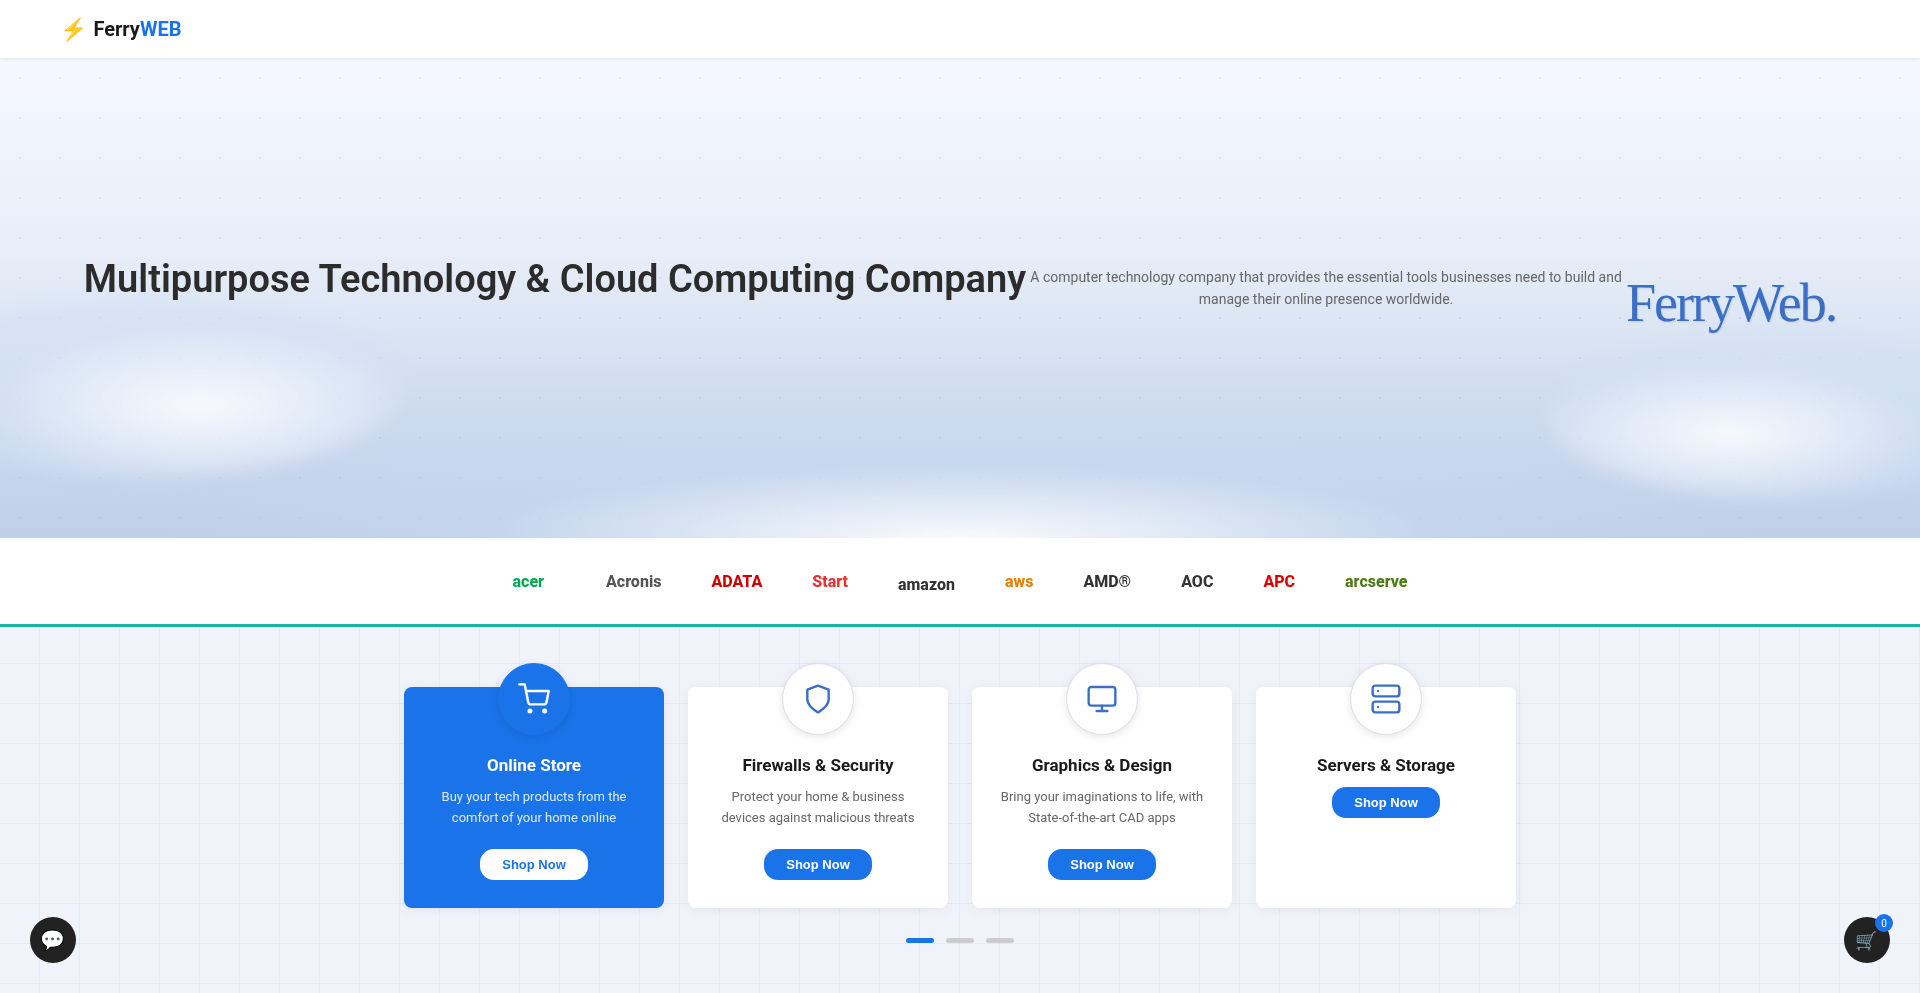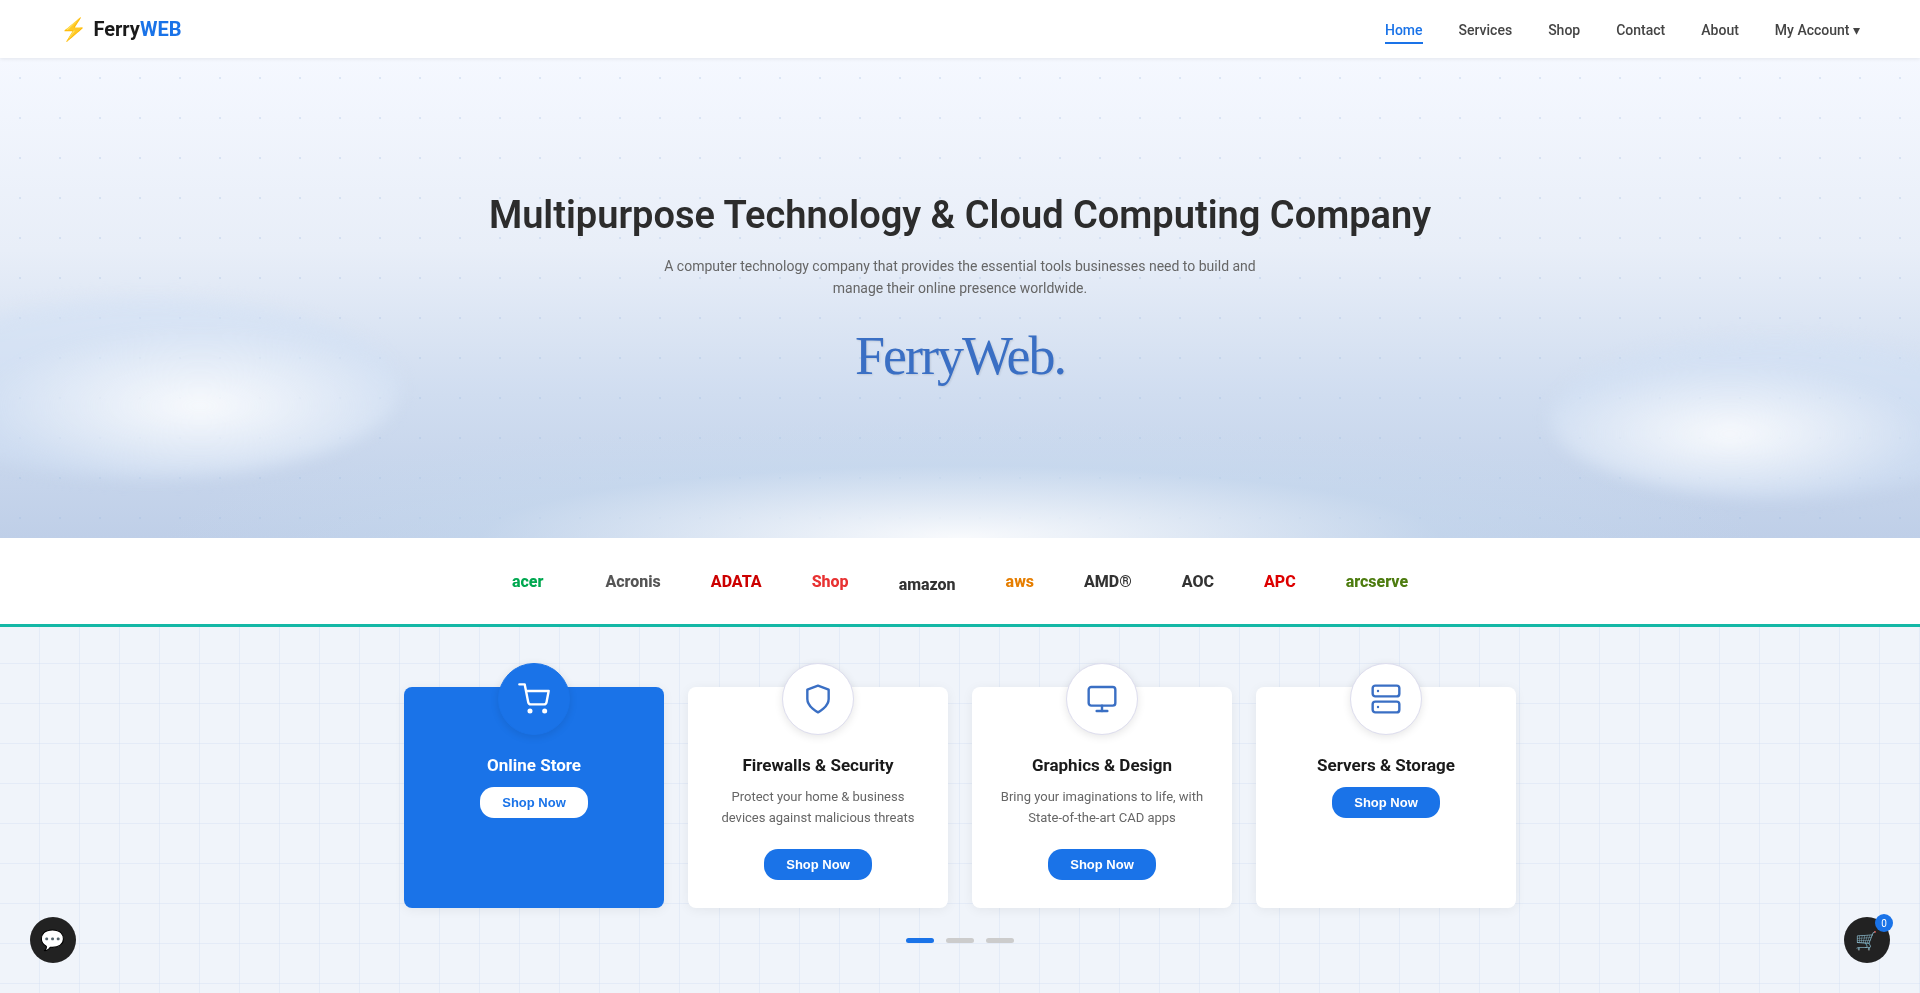--- a/index.html
+++ b/index.html
@@ -23,21 +23,21 @@
       padding-bottom: 4px; border-bottom: 2px solid transparent;
     }
     .navbar-nav a.active { color: #1a73e8; border-bottom: 2px solid #1a73e8; }
 
     
     .hero {
       margin-top: 58px;
       min-height: 480px;
       background: linear-gradient(180deg, #f5f8ff 0%, #e8eef8 40%, #d0ddf0 70%, #bfcfe8 100%);
       position: relative; overflow: hidden;
-      display: flex; flex-direction: column; align-items: center; justify-content: center;
+      display: flex; align-items: center; justify-content: center;
       text-align: center; padding: 60px 20px 80px;
     }
     .hero-clouds {
       position: absolute; bottom: 0; left: 0; right: 0; height: 200px;
       background: radial-gradient(ellipse 800px 120px at 50% 100%, rgba(255,255,255,0.9) 0%, rgba(200,220,240,0.4) 60%, transparent 100%);
       pointer-events: none;
     }
     .hero-cloud-left {
       position: absolute; left: -100px; bottom: 60px;
       width: 500px; height: 180px;
@@ -179,63 +179,55 @@
 </head>
 <body>
 
 <nav class="navbar">
   <a class="navbar-logo" href="#">
     <span class="navbar-logo-icon">⚡</span>
     <span class="navbar-logo-text">
       Ferry<span>WEB</span>
     </span>
   </a>
-  <ul class="navbar-nav" id="nav-menu">
-      <li><a href="#" class="active">Home</a></li>
-      <li><a href="#">Services</a></li>
-      <li><a href="#">Shop</a></li>
-      <li><a href="#">Contact</a></li>
-      <li><a href="#">About</a></li>
-      <li><a href="#">My Account ▾</a></li>
-    </ul>
 </nav>
 
 <section class="hero">
   <div class="hero-dots"></div>
   <div class="hero-cloud-left"></div>
   <div class="hero-cloud-right"></div>
   <h1 class="hero-title">Multipurpose Technology &amp; Cloud Computing Company</h1>
   <p class="hero-subtitle">A computer technology company that provides the essential tools businesses need to build and manage their online presence worldwide.</p>
   <div class="hero-signature">FerryWeb.</div>
   <div class="hero-clouds"></div>
 </section>
 
 <div class="brand-logos" id="brand-logos">
     <span class="brand-logo-item" style="color: rgb(0, 168, 80); font-weight: 800; font-size: 16px;">acer</span>
     <span class="brand-logo-item" style="color: rgb(85, 85, 85); font-weight: 800; font-size: 16px; margin-left: 12px;">Acronis</span>
     <span class="brand-logo-item" style="color: rgb(204, 0, 0); font-weight: 800; font-size: 16px;">ADATA</span>
-    <span class="brand-logo-item" style="color: rgb(232, 50, 50); font-weight: 800; font-size: 16px;">Shop</span>
+    <span class="brand-logo-item" style="color: rgb(232, 50, 50); font-weight: 800; font-size: 16px;">Start</span>
     <span class="brand-logo-item" style="color: rgb(51, 51, 51); font-weight: 800; font-size: 16px; margin-top: 7px;">amazon</span>
     <span class="brand-logo-item" style="color: rgb(230, 126, 0); font-weight: 800; font-size: 16px;">aws</span>
     <span class="brand-logo-item" style="color: rgb(51, 51, 51); font-weight: 800; font-size: 16px;">AMD®</span>
     <span class="brand-logo-item" style="color: rgb(51, 51, 51); font-weight: 800; font-size: 16px;">AOC</span>
     <span class="brand-logo-item" style="color: rgb(221, 0, 0); font-weight: 800; font-size: 16px;">APC</span>
     <span class="brand-logo-item" style="color: #4d7c0f; font-weight: 800; font-size: 16px;">arcserve</span>
   </div>
 
 <section class="services-section">
   <div class="services-bg-lines"></div>
   <div class="services-cards" id="services-cards">
       <div class="service-card highlighted"><div class="service-icon-circle">
           <svg viewBox="0 0 24 24" stroke="#fff" stroke-width="1.8" fill="none" stroke-linecap="round" stroke-linejoin="round">
             <circle cx="9" cy="21" r="1"></circle>
             <circle cx="20" cy="21" r="1"></circle>
             <path d="M1 1h4l2.68 13.39a2 2 0 0 0 2 1.61h9.72a2 2 0 0 0 2-1.61L23 6H6"></path>
           </svg>
-        </div><div class="service-title">Online Store</div><button class="shop-btn">Shop Now</button></div>
+        </div><div class="service-title">Online Store</div><div class="service-desc">Buy your tech products from the comfort of your home online</div><button class="shop-btn">Shop Now</button></div>
       <div class="service-card"><div class="service-icon-circle">
           <svg viewBox="0 0 24 24" stroke="#3a6fc4" stroke-width="1.8" fill="none" stroke-linecap="round" stroke-linejoin="round">
             <path d="M12 22s8-4 8-10V5l-8-3-8 3v7c0 6 8 10 8 10z"></path>
           </svg>
         </div><div class="service-title">Firewalls &amp; Security</div><div class="service-desc">Protect your home &amp; business devices against malicious threats</div><button class="shop-btn">Shop Now</button></div>
       <div class="service-card"><div class="service-icon-circle">
           <svg viewBox="0 0 24 24" stroke="#3a6fc4" stroke-width="1.8" fill="none" stroke-linecap="round" stroke-linejoin="round">
             <rect x="2" y="3" width="20" height="14" rx="2"></rect>
             <line x1="8" y1="21" x2="16" y2="21"></line>
             <line x1="12" y1="17" x2="12" y2="21"></line>

